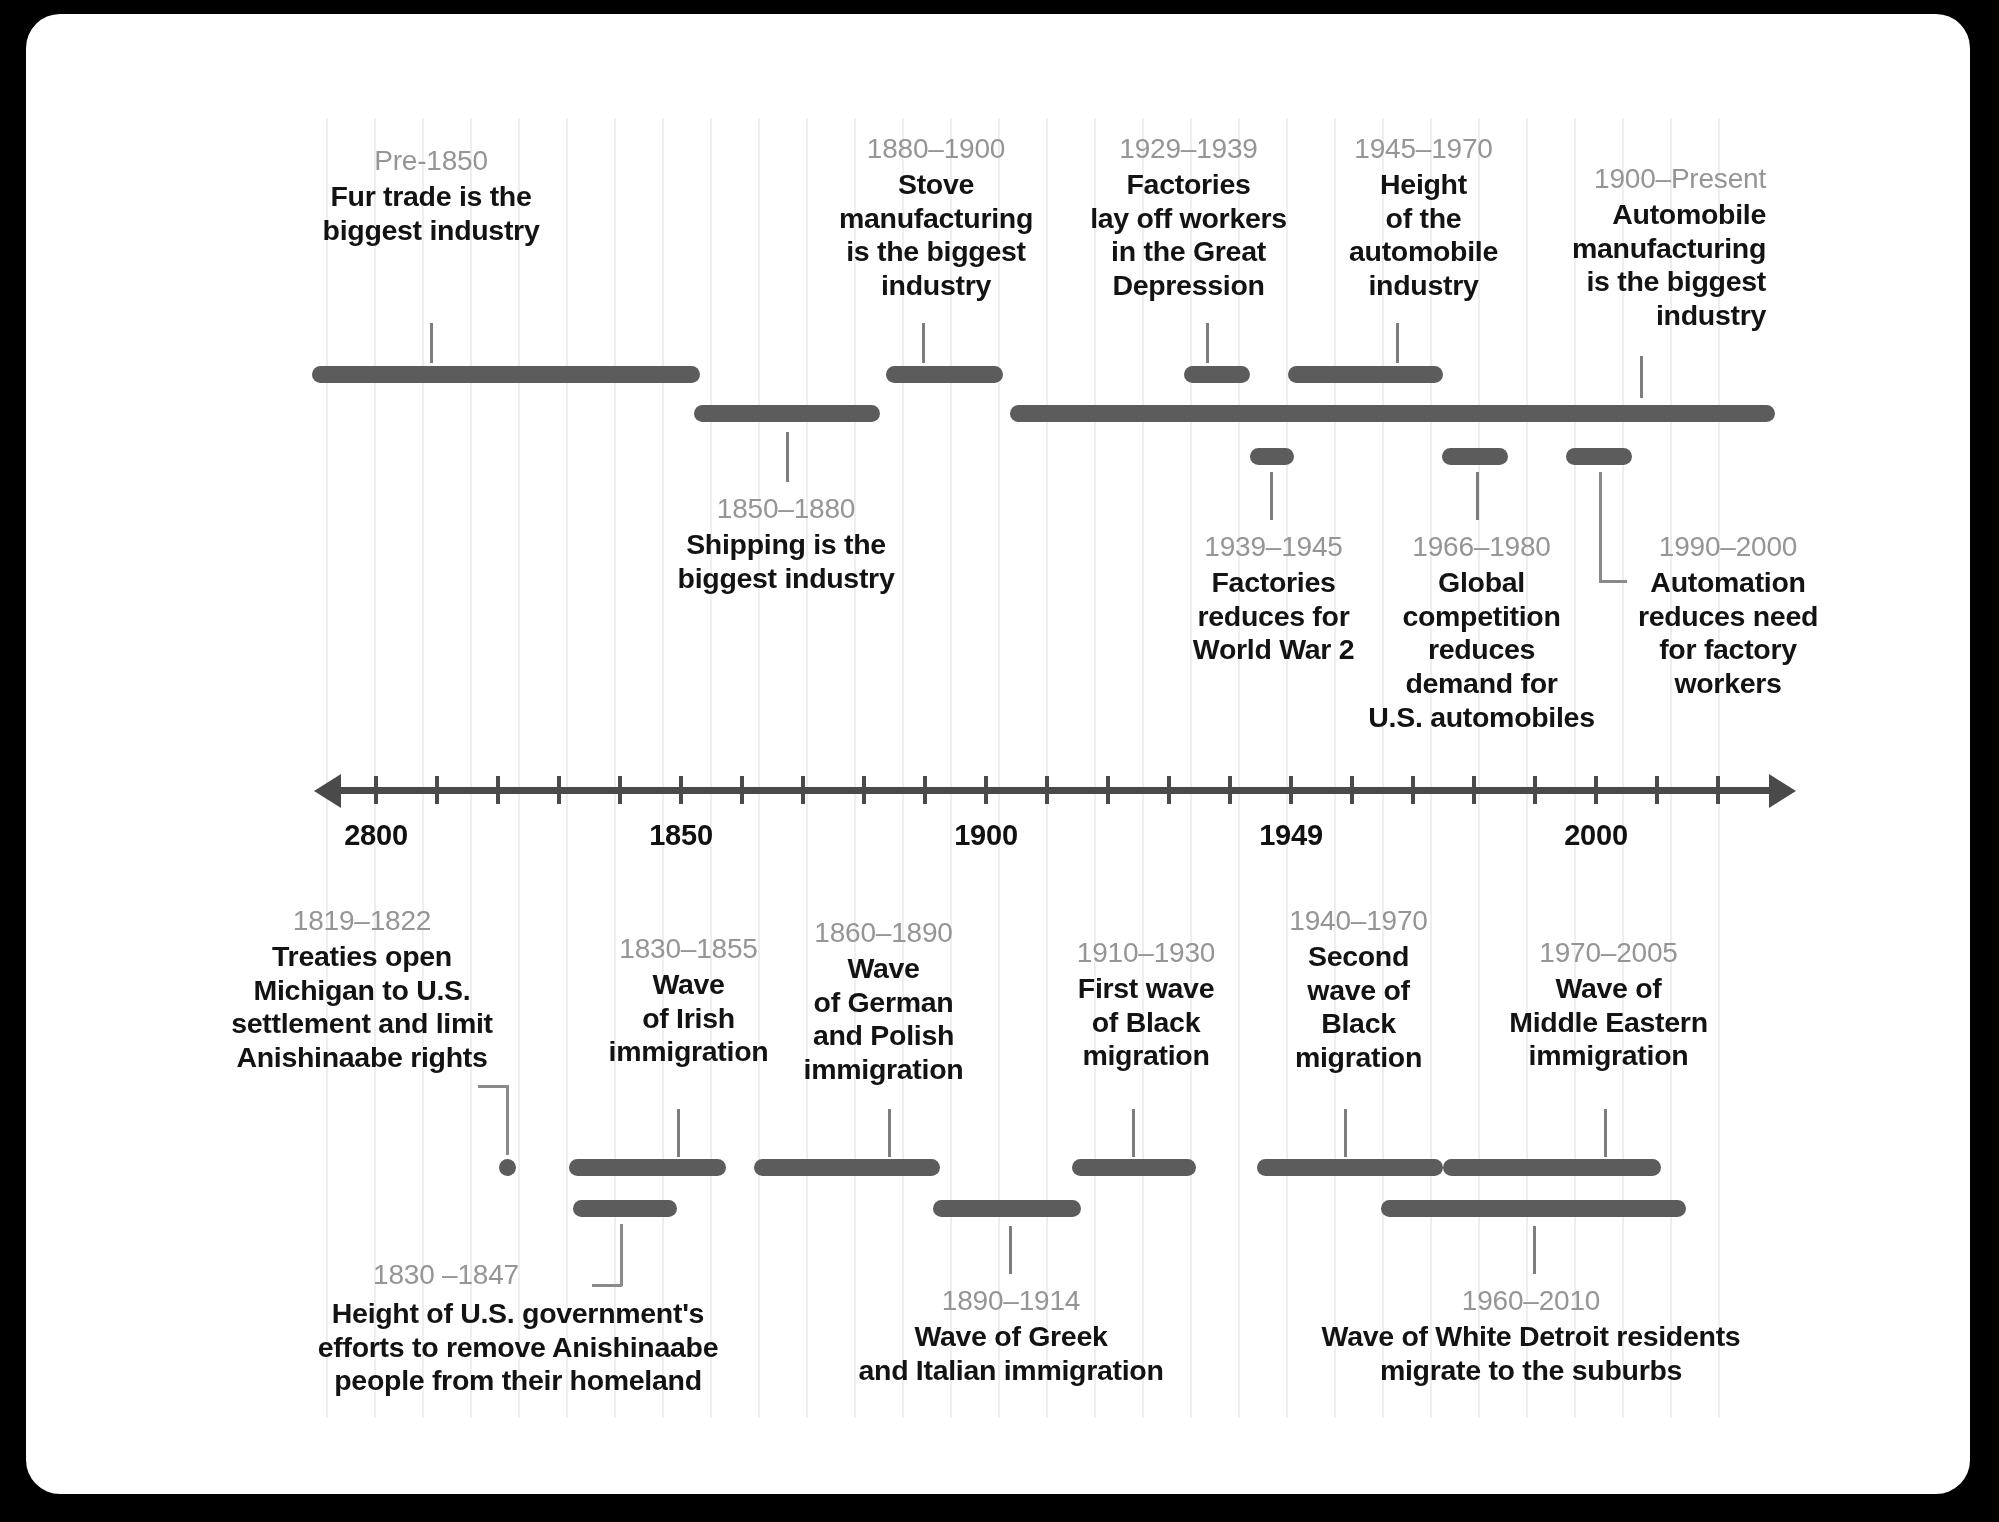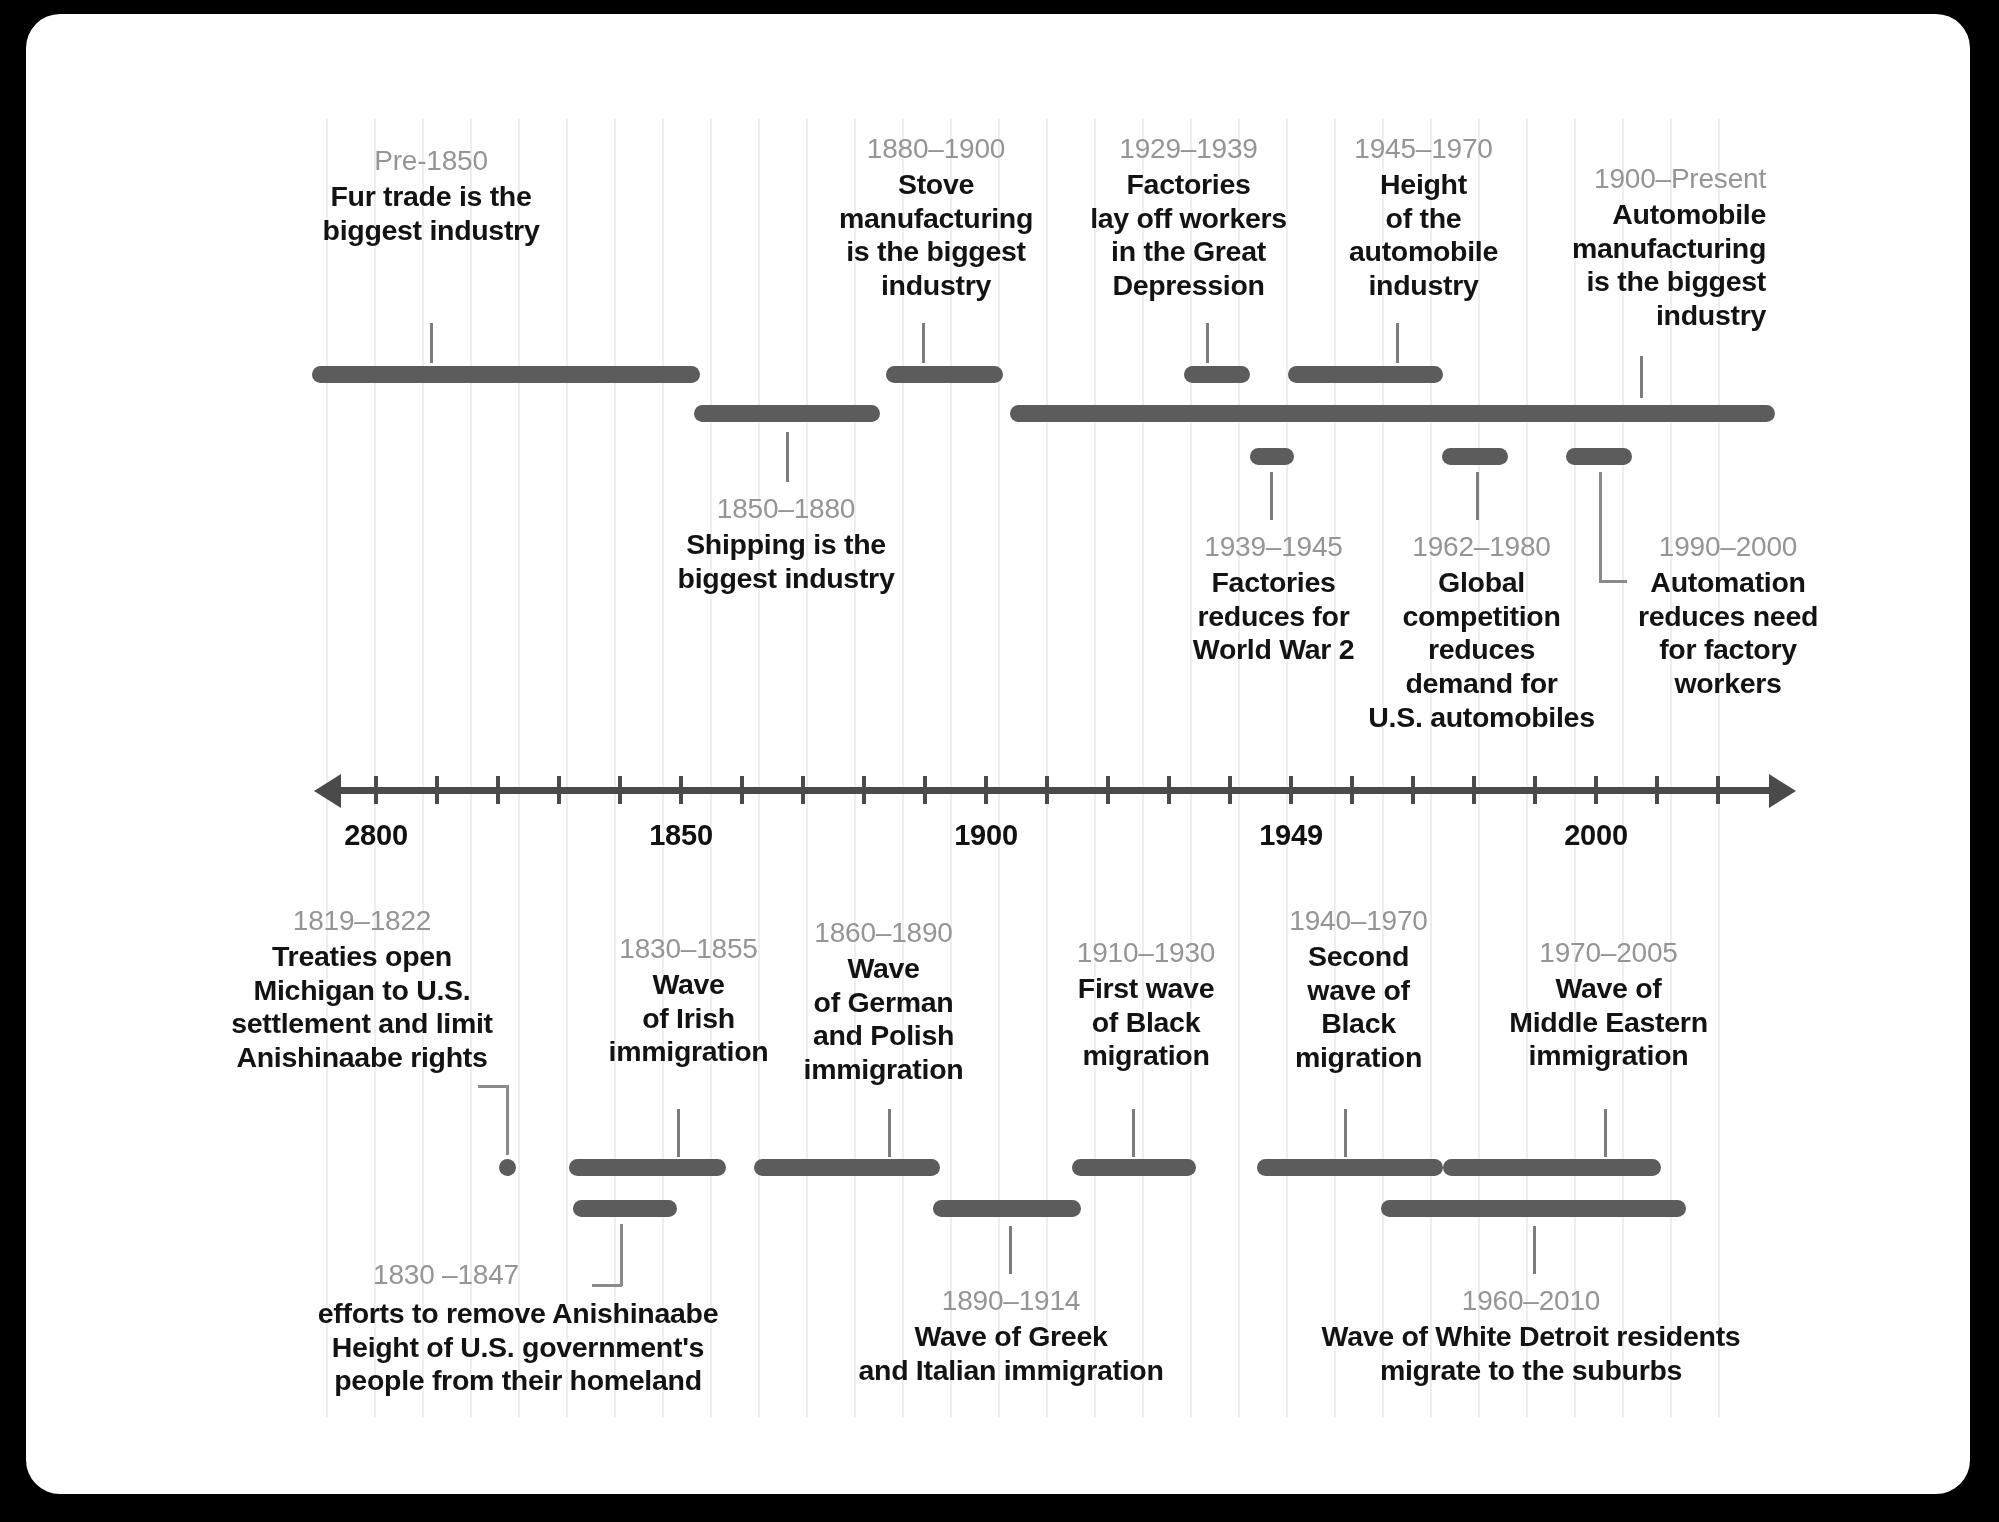--- a/index.html
+++ b/index.html
@@ -248,21 +248,21 @@
       <div class="desc">
         <div>Factories</div>
         <div>reduces for</div>
         <div>World War 2</div>
       </div>
     </div>
 
     <div class="bar" style="left:1416px; top:434px; width:66px;"></div>
     <div class="stem" style="left:1450px; top:458px; height:48px;"></div>
     <div class="annot" style="left:1328px; top:516px; width:255px;">
-      <div class="period">1962–1980</div>
+      <div class="period">1966–1980</div>
       <div class="desc">
         <div>Global</div>
         <div>competition</div>
         <div>reduces</div>
         <div>demand for</div>
         <div style="white-space:nowrap;">U.S. automobiles</div>
       </div>
     </div>
 
     <div class="bar" style="left:1540px; top:434px; width:66px;"></div>
@@ -383,22 +383,22 @@
     <div class="bar" style="left:1417px; top:1145px; width:218px;"></div>
 
     <div class="bar" style="left:547px; top:1186px; width:104px;"></div>
     <div class="elbow-v" style="left:594px; top:1210px; height:62px;"></div>
     <div class="elbow-h" style="left:566px; top:1270px; width:30px;"></div>
     <div class="annot wide" style="left:275px; top:1244px; width:290px;">
       <div class="period">1830 –1847</div>
     </div>
     <div class="annot wide" style="left:272px; top:1283px; width:440px;">
       <div class="desc" style="margin-top:0;">
+        <div>Height of U.S. government's</div>
         <div>efforts to remove Anishinaabe</div>
-        <div>Height of U.S. government's</div>
         <div>people from their homeland</div>
       </div>
     </div>
 
     <div class="bar" style="left:907px; top:1186px; width:148px;"></div>
     <div class="stem" style="left:983px; top:1212px; height:48px;"></div>
     <div class="annot wide" style="left:820px; top:1270px; width:330px;">
       <div class="period">1890–1914</div>
       <div class="desc">
         <div>Wave of Greek</div>

